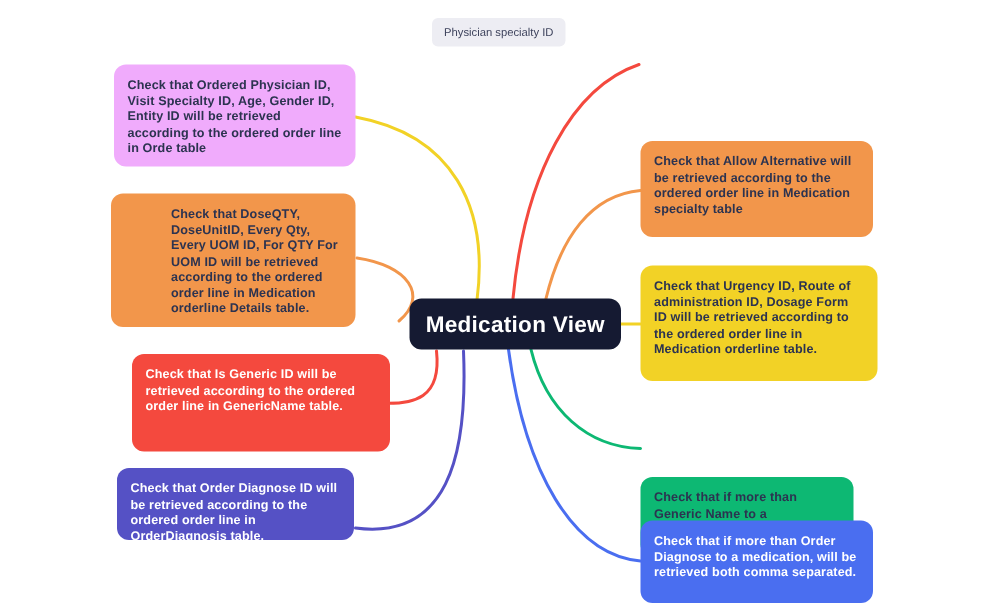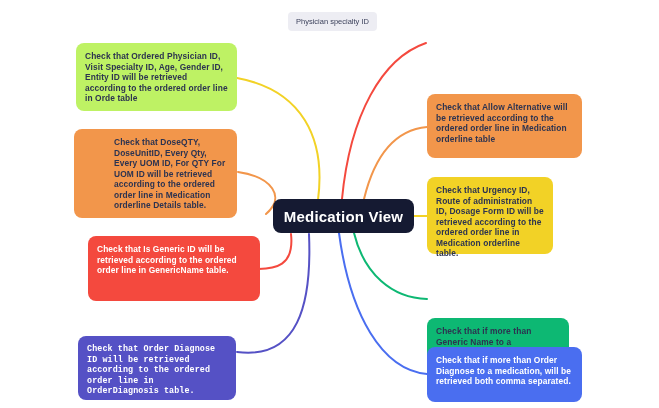--- a/index.html
+++ b/index.html
@@ -19,25 +19,25 @@
   }
   .floating-label {
     position:absolute; left:288px; top:12px; height:19px;
     border-radius:4px; padding:5px 8px 0 8px;
     font-size:7.5px; font-weight:400;
   }
   
   .n0 { left:76px;  top:43px;  width:161px; height:68px; }
   .n1 { left:74px;  top:129px; width:163px; height:89px; }
   .n2 { left:88px;  top:236px; width:172px; height:65px; }
-  .n3 { left:78px;  top:336px; width:158px; height:64px;font-family:Liberation Mono, monospace; }
+  .n3 { left:78px;  top:312px; width:158px; height:48px; }
   
   .n4 { left:426px; top:8px;   width:155px; height:67px; }
   .n5 { left:427px; top:94px;  width:155px; height:64px; }
-  .n6 { left:427px; top:177px; width:126px; height:77px; }
+  .n6 { left:427px; top:177px; width:158px; height:77px; }
   .n7 { left:427px; top:274px; width:142px; height:53px;margin-top:44px; }
   .n8 { left:427px; top:347px; width:155px; height:55px; }
 </style>
 </head>
 <body>
 
 <div class="canvas">
 
   <svg class="wires" viewBox="0 0 659 408">
     <path d="M 237 78 C 302 90, 326 138, 318 200" stroke="#F2D226"></path>
@@ -46,30 +46,30 @@
     <path d="M 237 352 C 298 360, 312 305, 309 234" stroke="#5551C5"></path>
     <path d="M 342 199 C 350 115, 382 58, 426 43" stroke="#F4493E"></path>
     <path d="M 364 199 C 374 158, 394 130, 427 127" stroke="#F2964B"></path>
     <path d="M 402 216 L 427 216" stroke="#F2D226"></path>
     <path d="M 354 233 C 364 274, 392 298, 427 299" stroke="#0DB873"></path>
     <path d="M 339 233 C 350 315, 382 370, 427 374" stroke="#4A6EF0"></path>
   </svg>
 
   <div class="floating-label" style="background: rgb(237, 237, 243); color: rgb(61, 66, 92); text-align: center;">Physician specialty ID</div>
 
-  <div class="node n0" style="background: #bef264; color: rgb(44, 51, 80);">Check that Ordered Physician ID, Visit Specialty ID, Age, Gender ID, Entity ID will be retrieved according to the ordered order line in Orde table</div>
+  <div class="node n0" style="background: #f0abfc; color: rgb(44, 51, 80);">Check that Ordered Physician ID, Visit Specialty ID, Age, Gender ID, Entity ID will be retrieved according to the ordered order line in Orde table</div>
 
   <div class="node n1" style="background: rgb(242, 150, 75); color: rgb(44, 51, 80); padding-left: 40px;">Check that DoseQTY, DoseUnitID, Every Qty, Every UOM ID, For QTY For UOM ID will be retrieved according to the ordered order line in Medication orderline Details table.</div>
 
   <div class="node n2" style="background: rgb(244, 73, 62); color: rgb(255, 255, 255);">Check that Is Generic ID will be retrieved according to the ordered order line in GenericName table.</div>
 
   <div class="node n3" style="background: rgb(85, 81, 197); color: rgb(255, 255, 255);">Check that Order Diagnose ID will be retrieved according to the ordered order line in OrderDiagnosis table.</div>
 
 
-  <div class="node n5" style="background: rgb(242, 150, 75); color: rgb(44, 51, 80);">Check that Allow Alternative will be retrieved according to the ordered order line in Medication orderline table</div>
+  <div class="node n5" style="background: rgb(242, 150, 75); color: rgb(44, 51, 80);">Check that Allow Alternative will be retrieved according to the ordered order line in Medication specialty table</div>
 
   <div class="node n6" style="background: rgb(242, 210, 38); color: rgb(44, 51, 80);">Check that Urgency ID, Route of administration ID, Dosage Form ID will be retrieved according to the ordered order line in Medication orderline table.</div>
 
   <div class="node n7" style="background: rgb(13, 184, 115); color: rgb(44, 51, 80);">Check that if more than Generic Name to a medication, will be retrieved both comma separated.</div>
 
   <div class="node n8" style="background: rgb(74, 110, 240); color: rgb(255, 255, 255);">Check that if more than Order Diagnose to a medication, will be retrieved both comma separated.</div>
 
   <div class="center-node" style="background: rgb(21, 26, 50); color: rgb(255, 255, 255); margin-left: 12px;">Medication View</div>
 
 </div>

